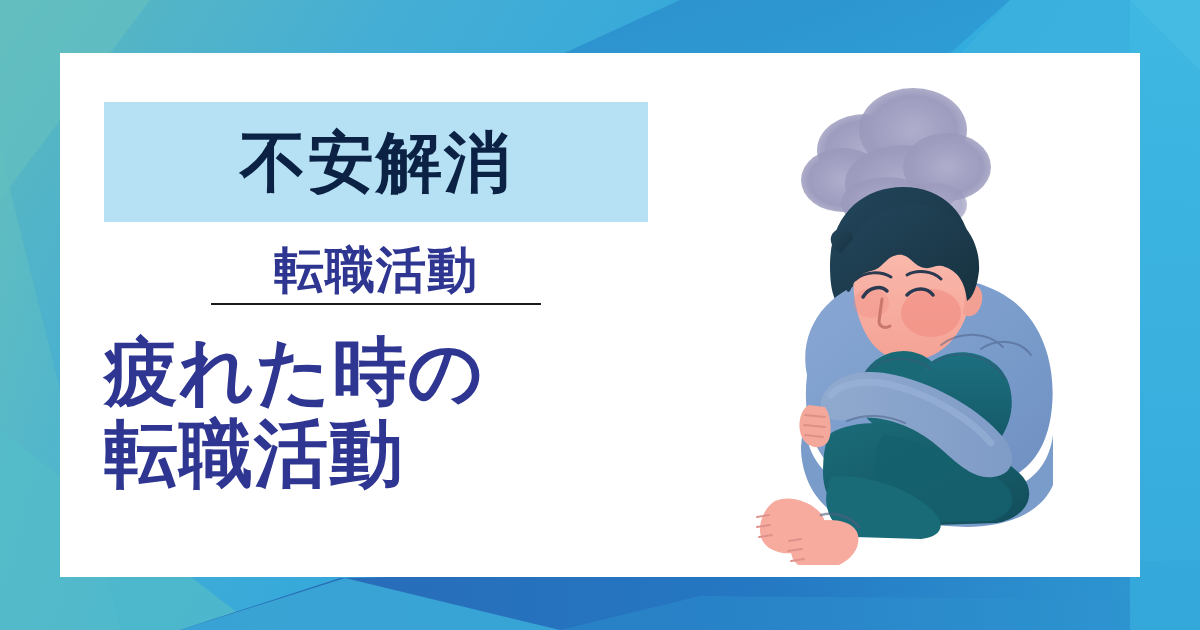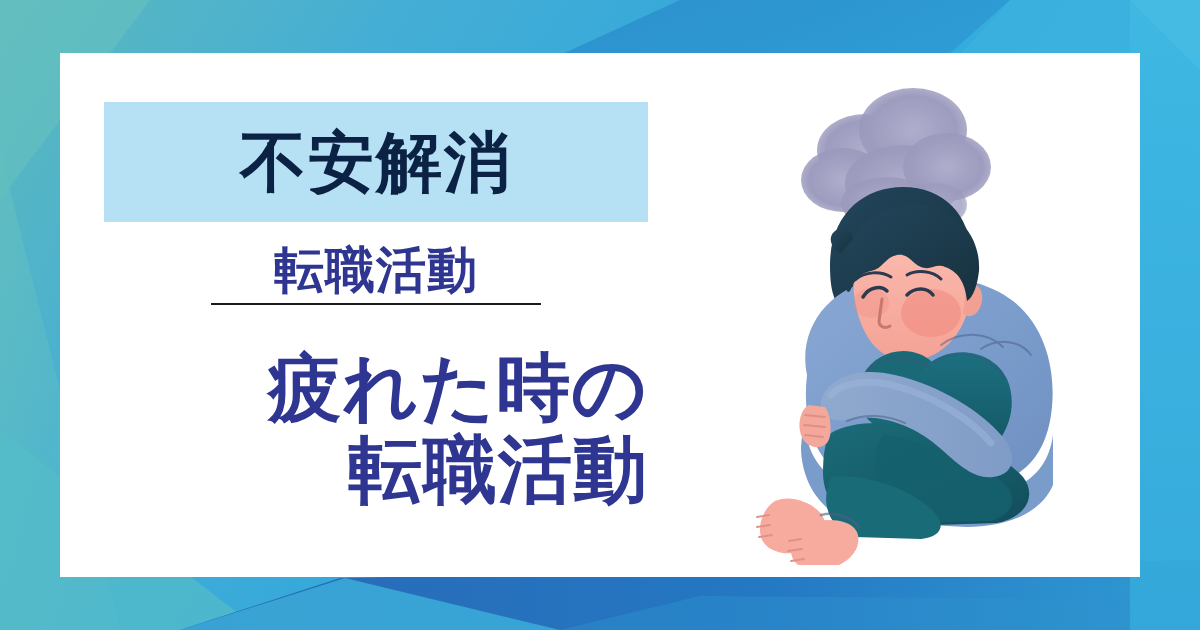--- a/index.html
+++ b/index.html
@@ -39,22 +39,22 @@
   }
   .t2{
     font-size:50px;line-height:1.05;font-weight:bold;color:#2e3691;
     letter-spacing:1px;
   }
   .rule{
     margin-top:6px;width:330px;height:2px;background:#1b1b1b;
   }
 
   .t3wrap{
-    margin-top:42px;width:544px;
-    display:flex;flex-direction:column;align-items:flex-end;
+    margin-top:26px;width:544px;
+    display:flex;flex-direction:column;align-items:flex-start;
   }
   .t3{
     font-size:74px;line-height:1.12;font-weight:bold;color:#2e3691;
     letter-spacing:1px;white-space:nowrap;
   }
 
   
   .illus{position:absolute;left:735px;top:75px;width:350px;height:490px;}
   .illus svg{display:block;width:350px;height:490px;}
 </style>

